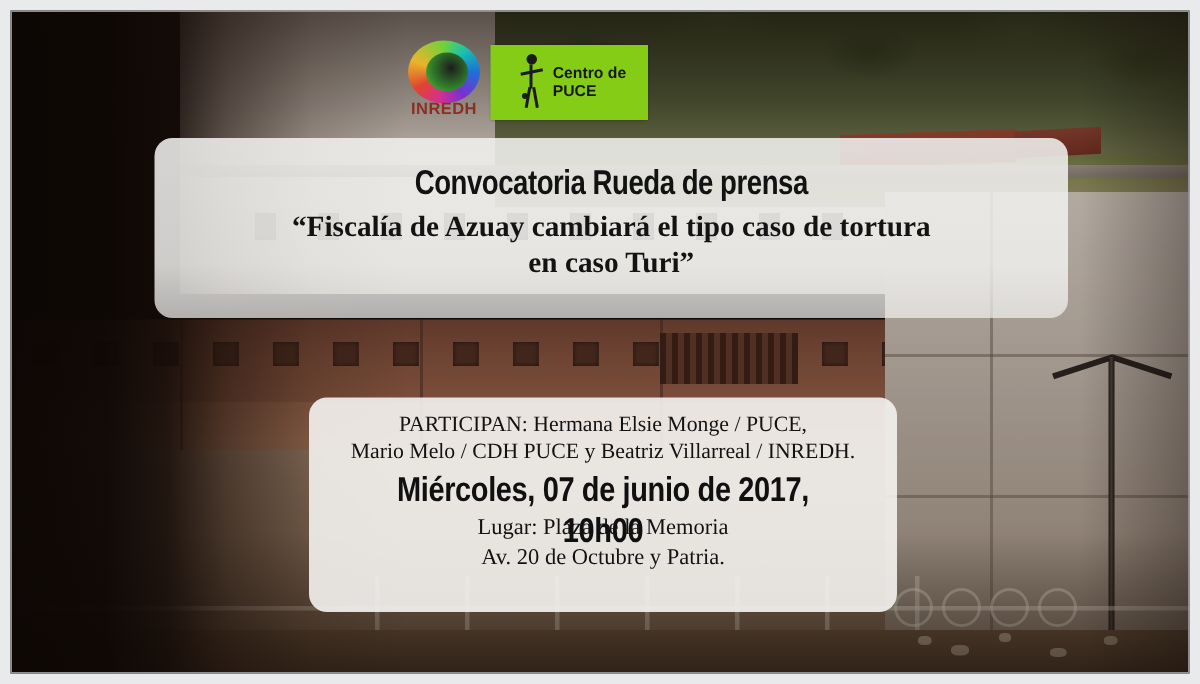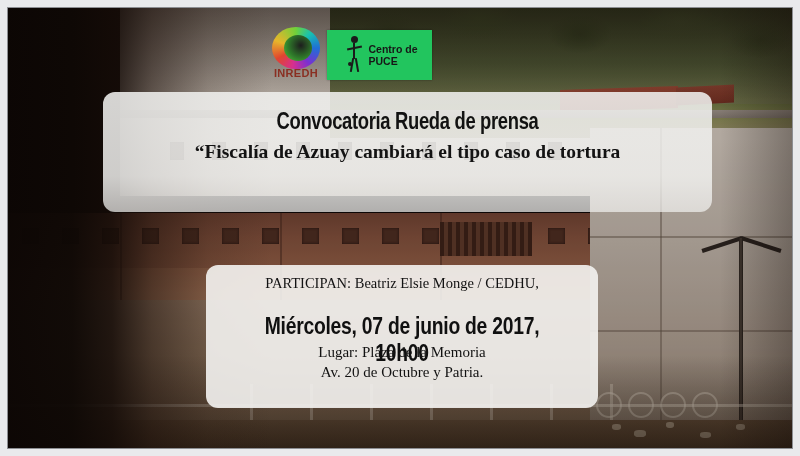--- a/index.html
+++ b/index.html
@@ -162,21 +162,21 @@
     z-index:9;pointer-events:none;mix-blend-mode:multiply;
   }
 
   
   #logos{
     position:absolute;left:270px;top:27px;
     display:flex;align-items:center;gap:5px;
     z-index:25;
   }
   .logo-card{
-    background:#22c55e;
+    background:#84cc16;
     display:flex;align-items:center;justify-content:center;
     box-shadow:0 0 2px rgba(0,0,0,.35);
   }
   #logo-cedhu{width:98px;height:50px;padding:0 2px;}
   #logo-inredh{width:52px;height:56px;background:transparent;position:relative;}
   #logo-cdh{width:105px;height:50px;}
 
   .cedhu-wrap{display:flex;flex-direction:column;align-items:center;line-height:1;}
   .cedhu-text{
     font-family:"Liberation Sans", sans-serif;
@@ -377,26 +377,28 @@
           <div>PUCE</div>
         </div>
       </div>
     </div>
   </div>
 
   <div class="panel" id="panel-top">
     <div id="headline">Convocatoria Rueda de prensa</div>
     <div id="subtitle">
       <span>“Fiscalía de Azuay  cambiará el tipo caso de tortura</span><br>
+      <span>en caso Turi”</span>
     </div>
   </div>
 
   <div class="panel" id="panel-bottom">
     <div id="participants">
-      <span>PARTICIPAN: Beatriz Elsie Monge / CEDHU,</span><br>
+      <span>PARTICIPAN: Hermana Elsie Monge / PUCE,</span><br>
+      <span>Mario Melo / CDH PUCE y Beatriz Villarreal / INREDH.</span>
     </div>
     <div id="datetime">Miércoles, 07 de junio de 2017, 10h00</div>
     <div id="venue">
       <span>Lugar: Plaza de la Memoria</span><br>
       <span>Av. 20 de Octubre y Patria.</span><br>
     </div>
   </div>
 
   <div id="frame-border"></div>
   <div id="frame-inner-line"></div>

